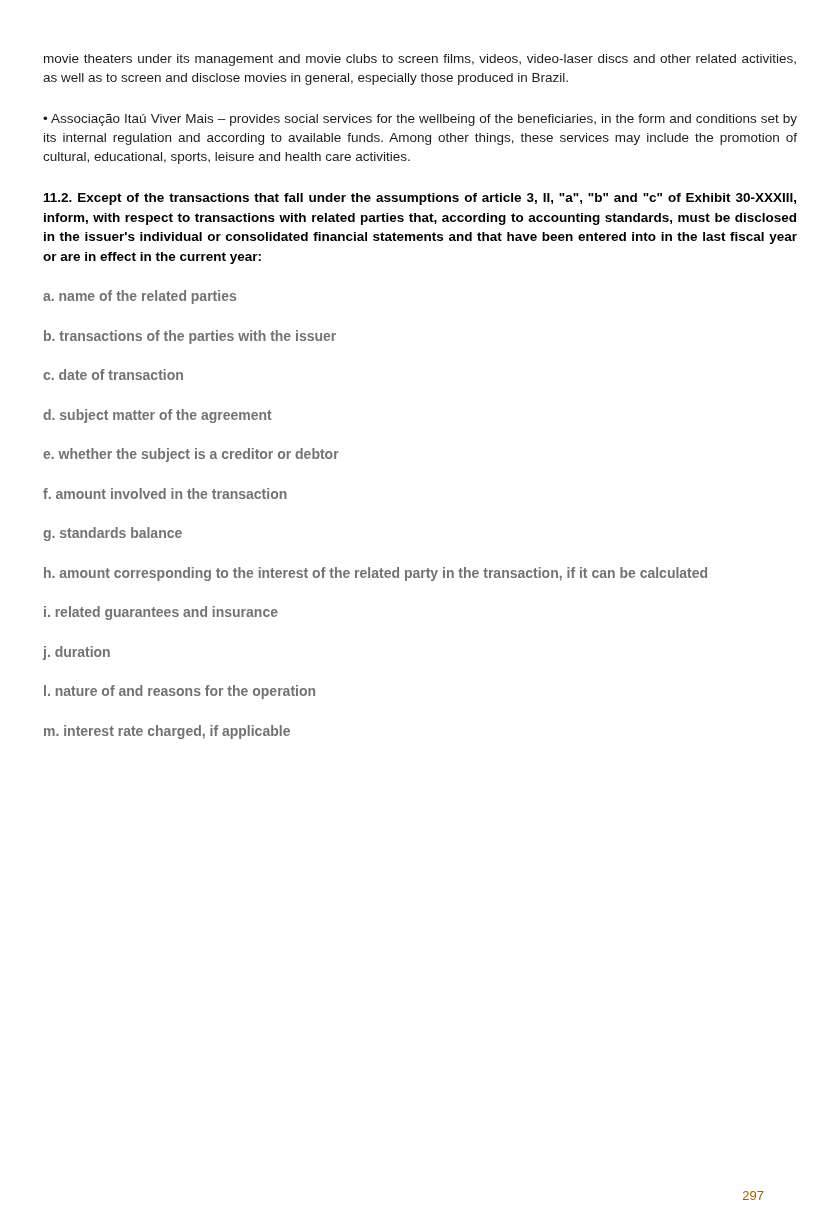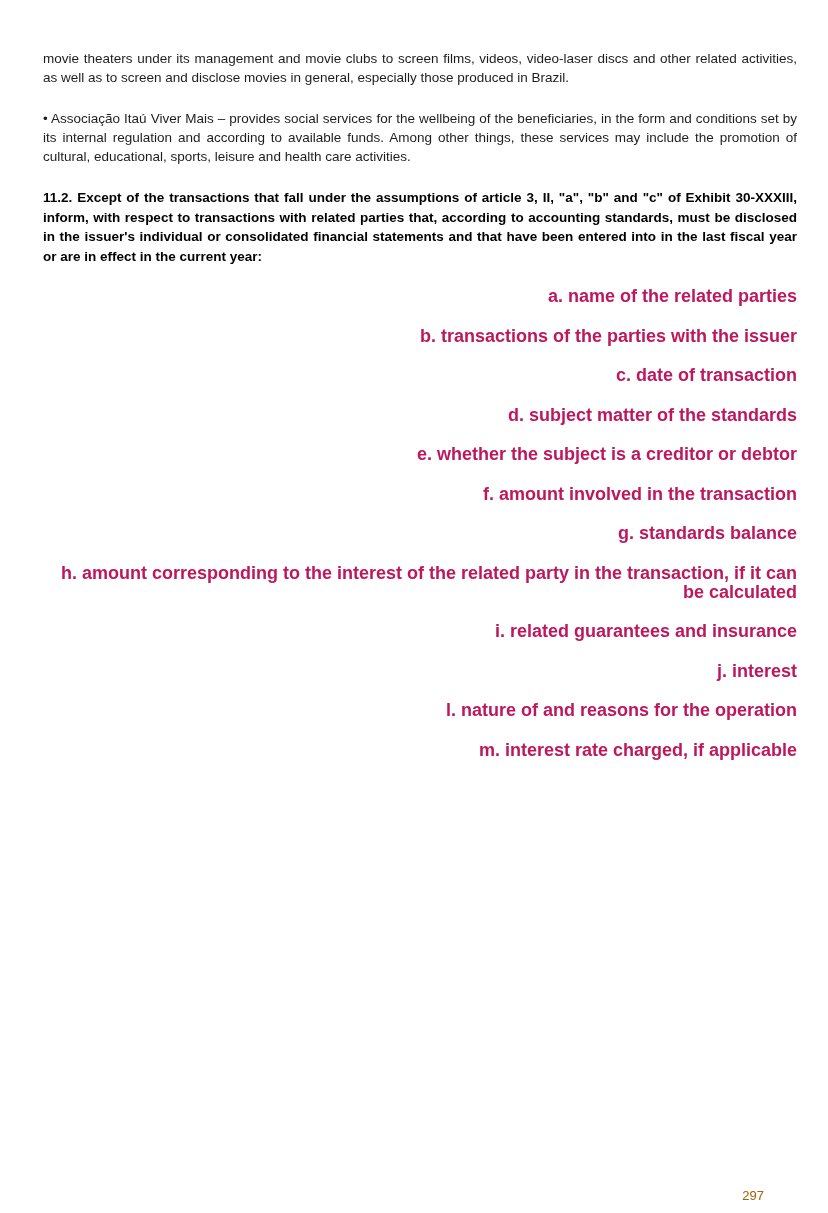--- a/index.html
+++ b/index.html
@@ -28,26 +28,26 @@
   }
   .heading {
     font-size: 13.5px;
     line-height: 19.5px;
     font-weight: 700;
     text-align: justify;
     margin-bottom: 13px;
     color: #000000;
   }
   .list-item {
-    font-size: 18px;
+    font-size: 14px;
     line-height: 19px;
     font-weight: 700;
-    text-align: right;
+    text-align: left;
     margin-bottom: 12.5px;
-    color: #be185d;
+    color: #737373;
   }
   .page-number {
     position: absolute;
     right: 68px;
     bottom: 14px;
     font-size: 13px;
     line-height: 14px;
     color: #a16207;
   }
   .footer-bar {
@@ -63,26 +63,26 @@
 <body>
 
 <div class="page">
   <div class="content">
     <p class="para">movie theaters under its management and movie clubs to screen films, videos, video-laser discs and other related activities, as well as to screen and disclose movies in general, especially those produced in Brazil.</p>
     <p class="para">• Associação Itaú Viver Mais – provides social services for the wellbeing of the beneficiaries, in the form and conditions set by its internal regulation and according to available funds. Among other things, these services may include the promotion of cultural, educational, sports, leisure and health care activities.</p>
     <p class="heading">11.2. Except of the transactions that fall under the assumptions of article 3, II, "a", "b" and "c" of Exhibit 30-XXXIII, inform, with respect to transactions with related parties that, according to accounting standards, must be disclosed in the issuer's individual or consolidated financial statements and that have been entered into in the last fiscal year or are in effect in the current year:</p>
     <p class="list-item">a. name of the related parties</p>
     <p class="list-item">b. transactions of the parties with the issuer</p>
     <p class="list-item">c. date of transaction</p>
-    <p class="list-item">d. subject matter of the standards</p>
+    <p class="list-item">d. subject matter of the agreement</p>
     <p class="list-item">e. whether the subject is a creditor or debtor</p>
     <p class="list-item">f. amount involved in the transaction</p>
     <p class="list-item">g. standards balance</p>
     <p class="list-item">h. amount corresponding to the interest of the related party in the transaction, if it can be calculated</p>
     <p class="list-item">i. related guarantees and insurance</p>
-    <p class="list-item">j. interest</p>
+    <p class="list-item">j. duration</p>
     <p class="list-item">l. nature of and reasons for the operation</p>
     <p class="list-item">m. interest rate charged, if applicable</p>
   </div>
 
   <div class="page-number">297</div>
   <div class="footer-bar" style="background: rgb(68, 114, 196);"></div>
 </div>
 
 </body></html>

